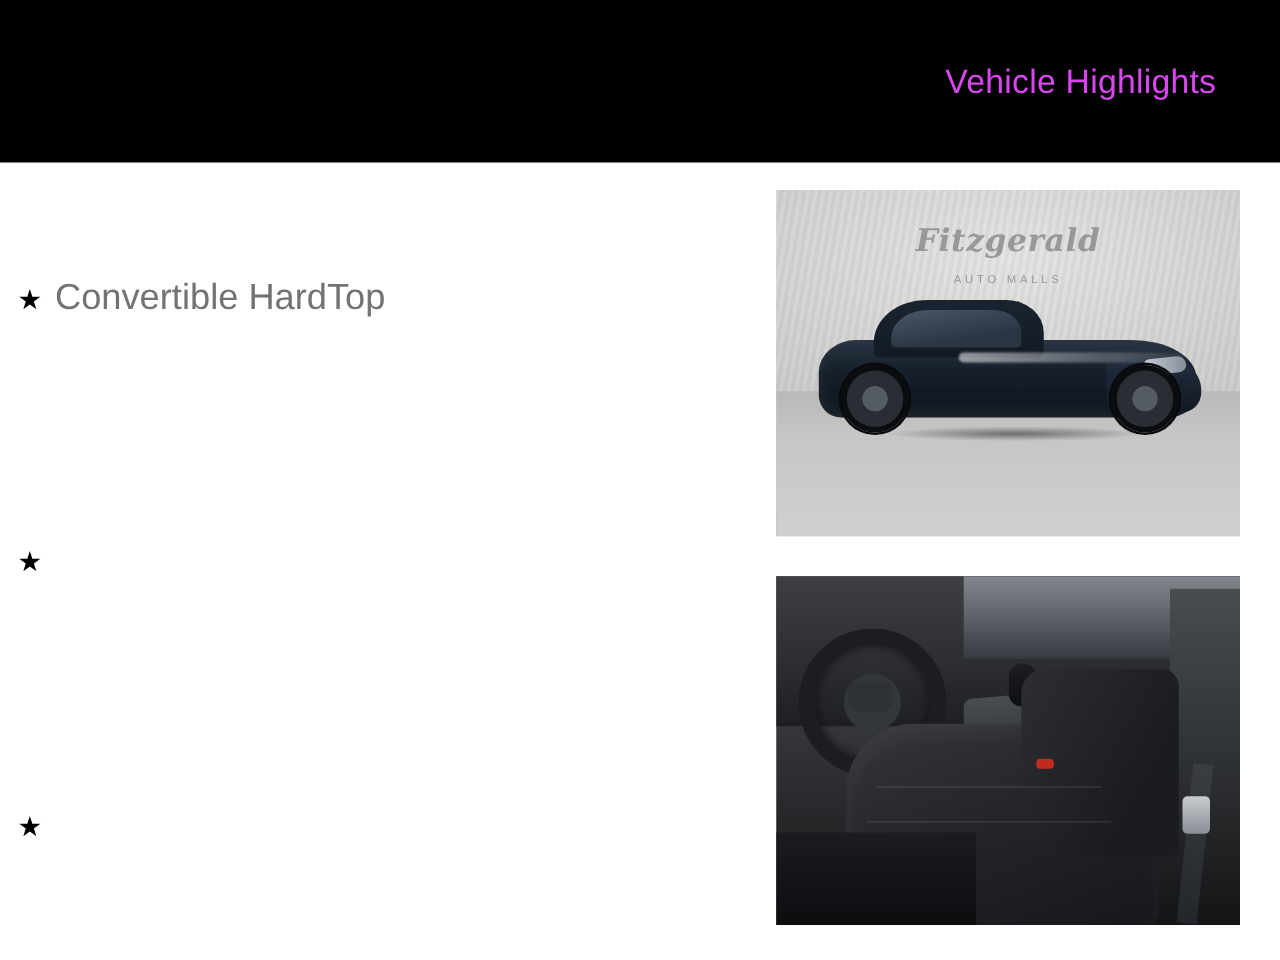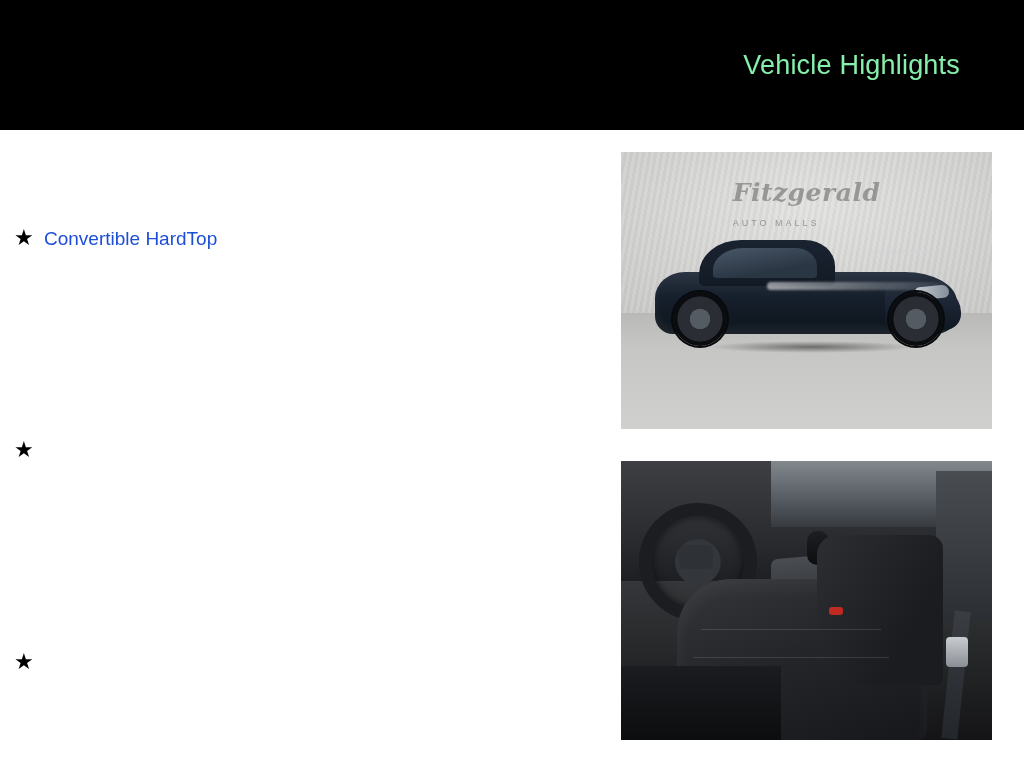--- a/index.html
+++ b/index.html
@@ -19,23 +19,23 @@
   
   .header-bar {
     position: absolute;
     left: 0; top: 0;
     width: 1024px;
     height: 130px;
     background: #000000;
   }
   .header-title {
     position: absolute;
-    right: 64px;
+    right: 51px;
     top: 50px;
-    color: #86efac;
+    color: #d946ef;
     font-size: 27px;
     line-height: 30px;
     letter-spacing: 0.2px;
     white-space: nowrap;
   }
   
   .bullets {
     position: absolute;
     left: 0;
     top: 130px;
@@ -53,23 +53,23 @@
   .bullet-row.r1 { top: 306px; }
   .bullet-row.r2 { top: 518px; }
   .bullet-mark {
     width: 30px;
     font-size: 22px;
     line-height: 28px;
     color: #000000;
     flex: none;
   }
   .bullet-text {
-    font-size: 19px;
+    font-size: 29px;
     line-height: 29px;
-    color: #1d4ed8;
+    color: #737373;
     white-space: nowrap;
   }
   
   .photo {
     position: absolute;
     overflow: hidden;
   }
   .photo.exterior {
     left: 621px;
     top: 152px;
@@ -97,21 +97,21 @@
     left: 0; right: 0;
     top: 58%;
     bottom: 0;
     background: linear-gradient(180deg, #b9b9b7 0%, #c6c6c4 30%, #d0d0ce 100%);
   }
   .watermark {
     position: absolute;
     left: 50%;
     top: 28px;
     transform: translateX(-50%);
-    text-align: left;
+    text-align: center;
     color: #8b8d8b;
     opacity: 0.85;
   }
   .watermark .wm-main {
     font-family: "DejaVu Serif", serif;
     font-style: italic;
     font-weight: bold;
     font-size: 25px;
     letter-spacing: 0.5px;
     line-height: 26px;

